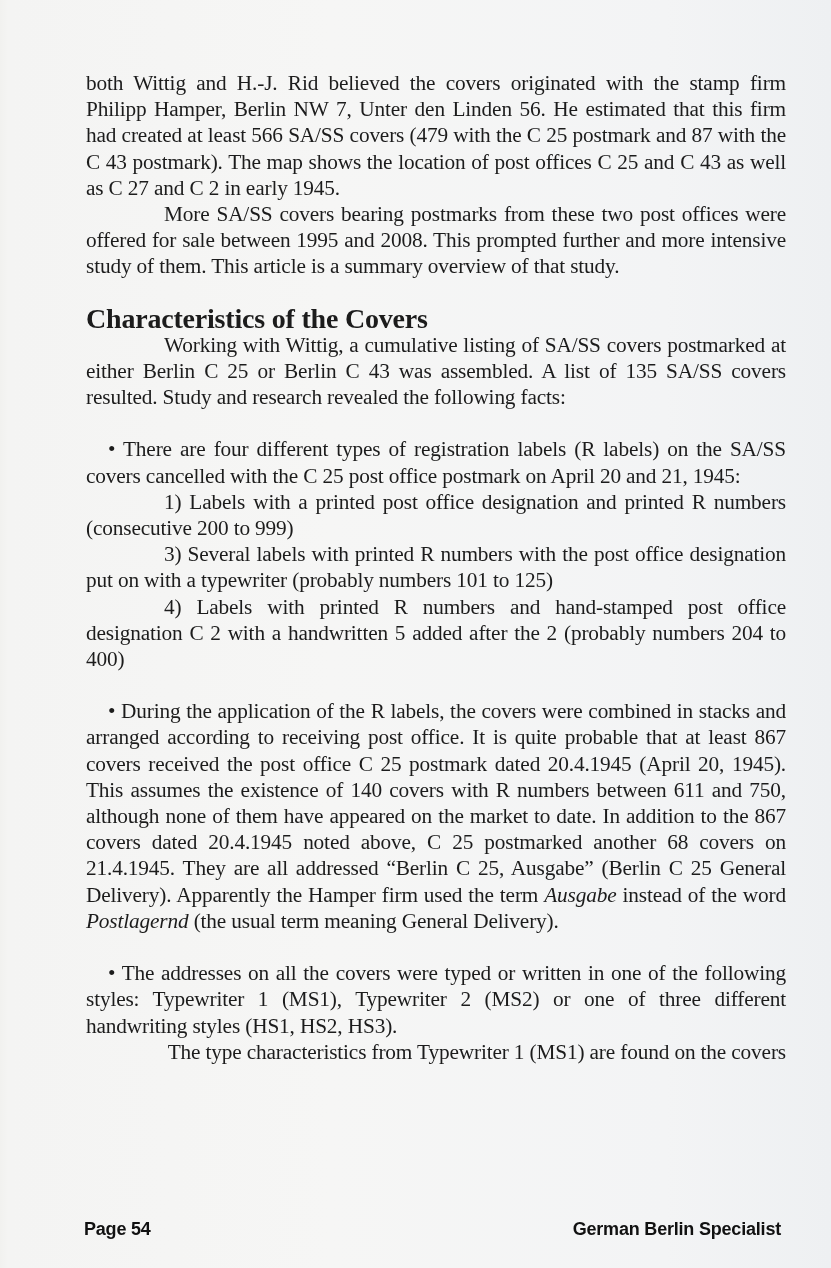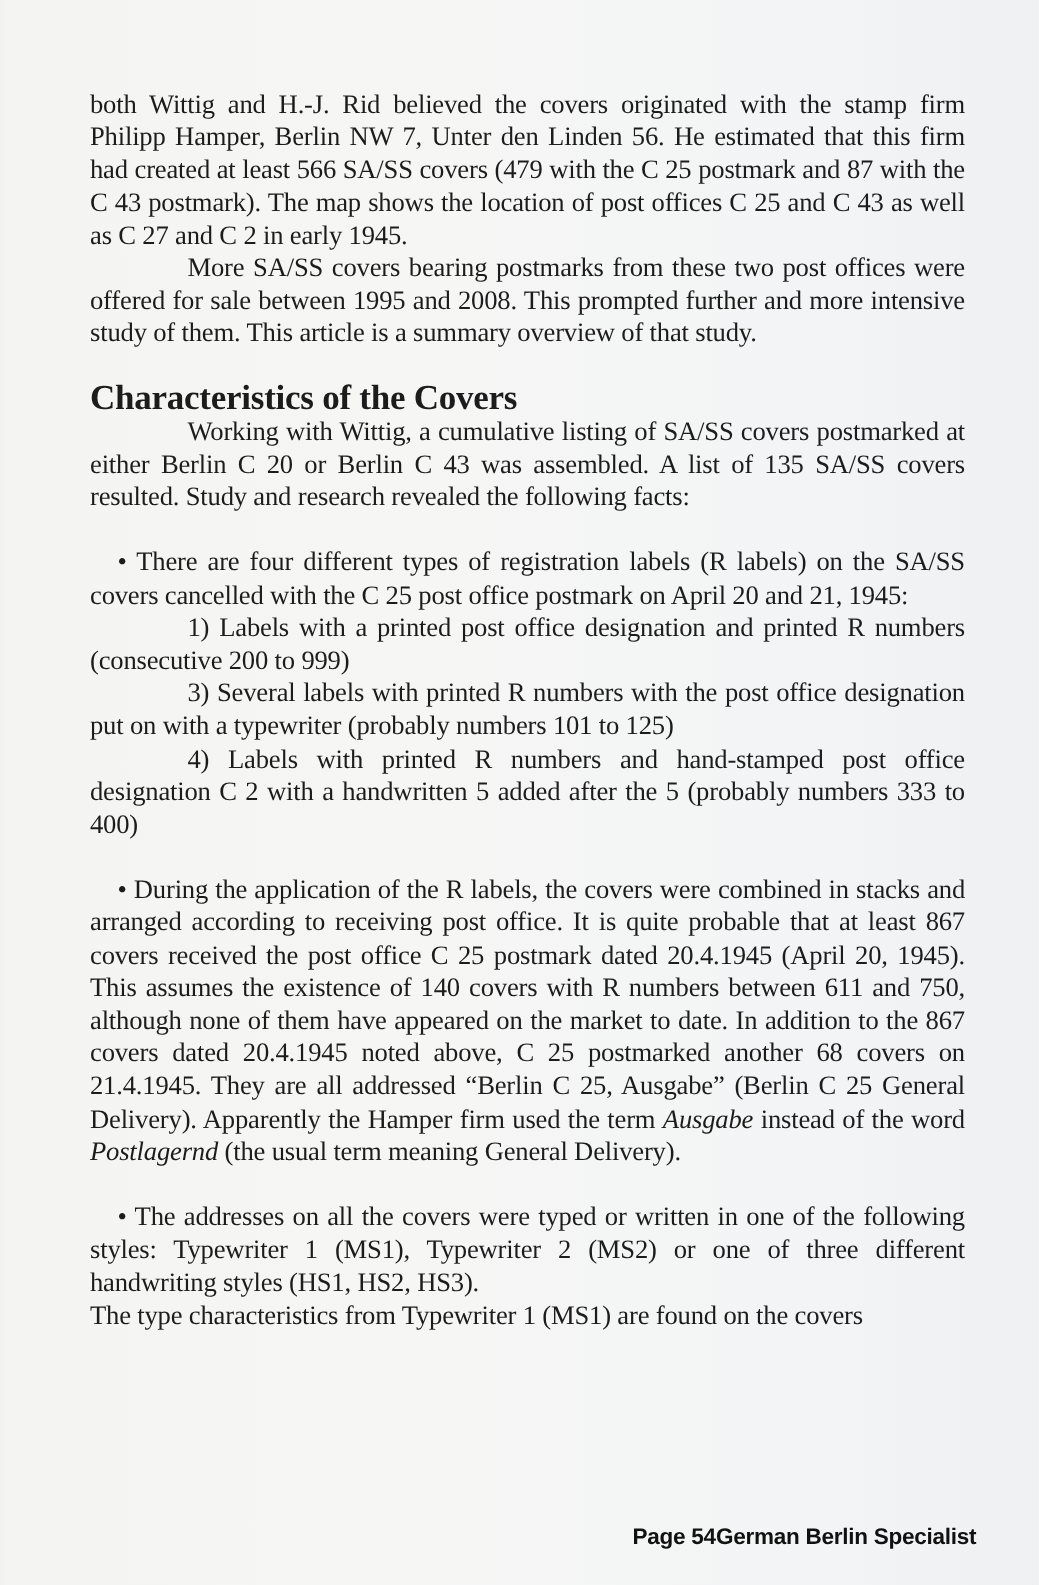--- a/index.html
+++ b/index.html
@@ -10,21 +10,21 @@
       width: 831px;
       height: 1268px;
       overflow: hidden;
       background: linear-gradient(90deg, #f1f1ef 0px, #f4f4f3 8px, #f6f6f5 40%, #f3f4f5 80%, #eef0f2 100%);
       position: relative;
       font-family: "Liberation Serif", "DejaVu Serif", serif;
       color: #1c1c1c;
     }
     .page {
       position: absolute;
-      left: 72px;
+      left: 86px;
       top: 70px;
       width: 700px;
     }
     .p {
       font-size: 21.3px;
       line-height: 26.2px;
       text-align: justify;
       margin: 0;
       letter-spacing: -0.15px;
     }
@@ -38,53 +38,53 @@
       margin: 0;
       letter-spacing: -0.2px;
     }
     em { }
     .footer {
       position: absolute;
       top: 1219px;
       left: 84px;
       width: 697px;
       display: flex;
-      justify-content: flex-end;
+      justify-content: space-between;
       font-family: "Liberation Sans", "DejaVu Sans", sans-serif;
       font-weight: bold;
       font-size: 18px;
       color: #111;
       letter-spacing: -0.2px;
     }
   </style>
 </head>
 <body>
 
 <div class="page">
   <p class="p">both Wittig and H.-J. Rid believed the covers originated with the stamp firm Philipp Hamper, Berlin NW 7, Unter den Linden 56. He estimated that this firm had created at least 566 SA/SS covers (479 with the C 25 postmark and 87 with the C 43 postmark). The map shows the location of post offices C 25 and C 43 as well as C 27 and C 2 in early 1945.</p>
   <p class="p indent-lg">More SA/SS covers bearing postmarks from these two post offices were offered for sale between 1995 and 2008. This prompted further and more intensive study of them. This article is a summary overview of that study.</p>
 
   <div class="gap"></div>
 
   <h2 class="heading">Characteristics of the Covers</h2>
-  <p class="p indent-lg">Working with Wittig, a cumulative listing of SA/SS covers postmarked at either Berlin C 20 or Berlin C 43 was assembled. A list of 135 SA/SS covers resulted. Study and research revealed the following facts:</p>
+  <p class="p indent-lg">Working with Wittig, a cumulative listing of SA/SS covers postmarked at either Berlin C 25 or Berlin C 43 was assembled. A list of 135 SA/SS covers resulted. Study and research revealed the following facts:</p>
 
   <div class="gap"></div>
 
   <p class="p indent-bullet">• There are four different types of registration labels (R labels) on the SA/SS covers cancelled with the C 25 post office postmark on April 20 and 21, 1945:</p>
   <p class="p indent-lg">1) Labels with a printed post office designation and printed R numbers (consecutive 200 to 999)</p>
   <p class="p indent-lg">3) Several labels with printed R numbers with the post office designation put on with a typewriter (probably numbers 101 to 125)</p>
-  <p class="p indent-lg">4) Labels with printed R numbers and hand-stamped post office designation C 2 with a handwritten 5 added after the 5 (probably numbers 333 to 400)</p>
+  <p class="p indent-lg">4) Labels with printed R numbers and hand-stamped post office designation C 2 with a handwritten 5 added after the 2 (probably numbers 204 to 400)</p>
 
   <div class="gap"></div>
 
   <p class="p indent-bullet"><span>• During the application of the R labels, the covers were combined in stacks and arranged according to receiving post office. It is quite probable that at least 867 covers received the post office C 25 postmark dated 20.4.1945 (April 20, 1945). This assumes the existence of 140 covers with R numbers between 611 and 750, although none of them have appeared on the market to date. In addition to the 867 covers dated 20.4.1945 noted above, C 25 postmarked another 68 covers on 21.4.1945. They are all addressed “Berlin C 25, Ausgabe” (Berlin C 25 General Delivery). Apparently the Hamper firm used the term </span><em>Ausgabe</em><span> instead of the word </span><em>Postlagernd</em><span> (the usual term meaning General Delivery).</span></p>
 
   <div class="gap"></div>
 
   <p class="p indent-bullet">• The addresses on all the covers were typed or written in one of the following styles: Typewriter 1 (MS1), Typewriter 2 (MS2) or one of three different handwriting styles (HS1, HS2, HS3).</p>
-  <p class="p" style="text-align:left;">The type characteristics from Typewriter 1 (MS1) are found on the covers</p>
+  <p class="p" style="text-align:right;">The type characteristics from Typewriter 1 (MS1) are found on the covers</p>
 </div>
 
 <div class="footer">
   <span>Page 54</span>
   <span>German Berlin Specialist</span>
 </div>
 
 </body></html>

